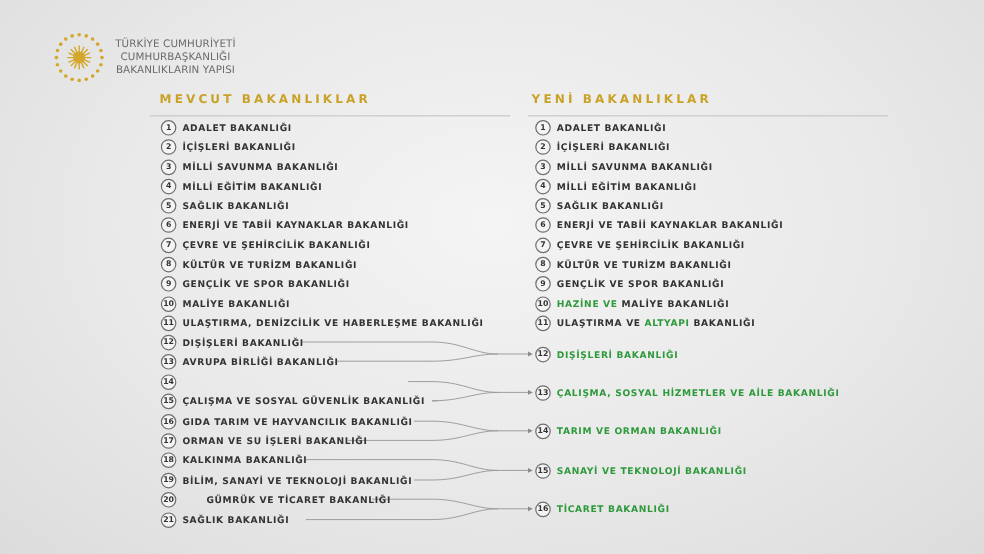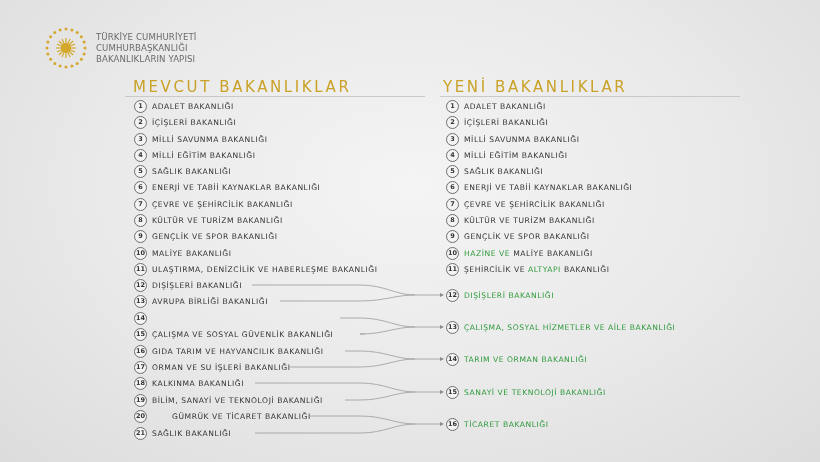--- a/index.html
+++ b/index.html
@@ -3,37 +3,37 @@
   <meta charset="utf-8">
   <style>
     * { margin: 0; padding: 0; box-sizing: border-box; }
     html, body { width: 820px; height: 462px; overflow: hidden; }
     body {
       background: radial-gradient(ellipse at 50% 40%, #f4f4f4 0%, #e9e9e9 55%, #dcdcdc 100%);
       font-family: "DejaVu Sans", sans-serif;
       position: relative;
       color: #333;
     }
-    .header { position: absolute; left: 44px; top: 26px; display: flex; align-items: center; }
+    .header { position: absolute; left: 44px; top: 26px; display: flex; align-items: center; text-align: center; }
     .emblem { width: 44px; height: 44px; position: relative; }
     .emblem svg { width: 44px; height: 44px; display: block; }
     .header-text { margin-left: 8px; line-height: 11px; font-size: 8.6px; color: #6b6b6b; letter-spacing: 0.1px; }
     .col-title {
-      position: absolute; font-family: "DejaVu Sans", sans-serif; font-weight: normal;
-      font-size: 15px; letter-spacing: 2.6px; color: #c9a227;
+      position: absolute; font-family: "DejaVu Sans", sans-serif; font-weight: bold;
+      font-size: 10px; letter-spacing: 2.6px; color: #c9a227;
     }
     .col-rule { position: absolute; height: 1px; background: #c9c9c9; }
     .row { position: absolute; display: flex; align-items: center; height: 14px; }
     .num {
       width: 13px; height: 13px; border: 1px solid #6e6e6e; border-radius: 50%;
       font-size: 6.5px; line-height: 11px; text-align: center; color: #333;
       background: #f4f4f4; font-weight: bold; flex: 0 0 auto;
     }
     .label {
-      margin-left: 5px; font-size: 7.6px; font-weight: normal; letter-spacing: 0.55px;
+      margin-left: 5px; font-size: 7.6px; font-weight: bold; letter-spacing: 0.55px;
       color: #333; white-space: nowrap;
     }
     .green { color: #2e9a3c; }
     svg.connectors { position: absolute; left: 0; top: 0; width: 820px; height: 462px; pointer-events: none; }
   </style>
 </head>
 <body>
 
 <div class="header">
   <div class="emblem">
@@ -229,21 +229,21 @@
   <div class="row" style="left:446px; top:229px;">
       <span class="num">9</span>
       <span class="label">GENÇLİK VE SPOR BAKANLIĞI</span>
     </div>
   <div class="row" style="left:446px; top:246px;">
       <span class="num">10</span>
       <span class="label"><span class="green">HAZİNE VE </span><span>MALİYE BAKANLIĞI</span></span>
     </div>
   <div class="row" style="left:446px; top:262px;">
       <span class="num">11</span>
-      <span class="label"><span>ŞEHİRCİLİK VE </span><span class="green">ALTYAPI</span><span> BAKANLIĞI</span></span>
+      <span class="label"><span>ULAŞTIRMA VE </span><span class="green">ALTYAPI</span><span> BAKANLIĞI</span></span>
     </div>
   <div class="row" style="left:446px; top:288px;">
       <span class="num">12</span>
       <span class="label green">DIŞİŞLERİ BAKANLIĞI</span>
     </div>
   <div class="row" style="left:446px; top:320px;">
       <span class="num">13</span>
       <span class="label green">ÇALIŞMA, SOSYAL HİZMETLER VE AİLE BAKANLIĞI</span>
     </div>
   <div class="row" style="left:446px; top:352px;">

